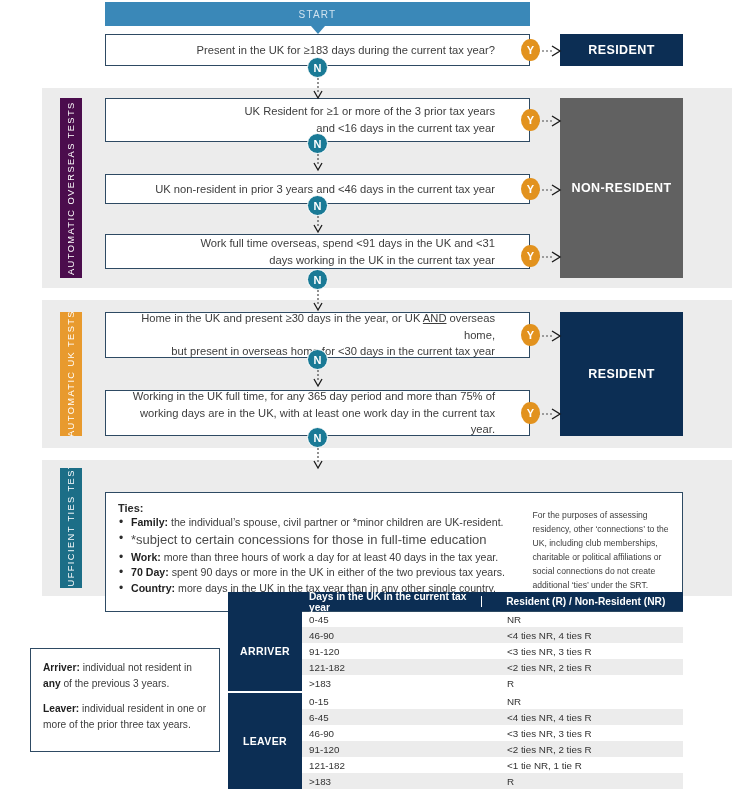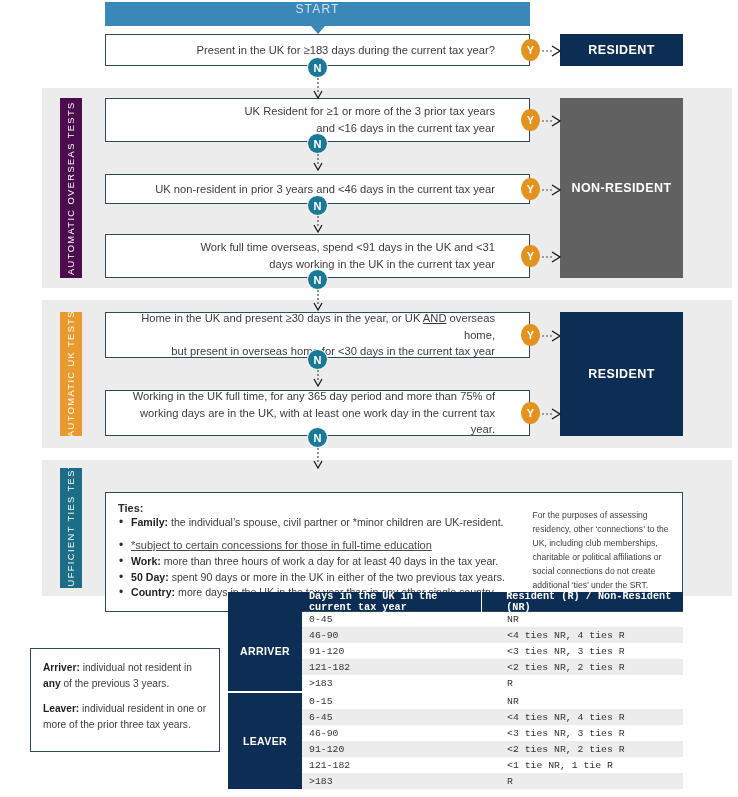--- a/index.html
+++ b/index.html
@@ -10,22 +10,22 @@
     overflow: hidden;
   }
   #page { position: relative; width: 738px; height: 797px; }
 
   .panel { position: absolute; background: #ececec; }
 
   
   .start-bar {
     position: absolute; left: 105px; top: 2px; width: 425px; height: 24px;
     background: #3a88b8; color: #cfe2ef;
-    font-size: 12px; letter-spacing: 1.2px; font-weight: 400;
-    display: flex; justify-content: center;
+    font-size: 10px; letter-spacing: 1.2px; font-weight: 400;
+    display: flex; align-items: center; justify-content: center;
   }
   .start-caret {
     position: absolute; left: 311px; top: 26px;
     width: 0; height: 0;
     border-left: 7px solid transparent; border-right: 7px solid transparent;
     border-top: 8px solid #3a88b8;
   }
 
   
   .qbox {
@@ -97,42 +97,42 @@
   ul.ties-list { list-style: none; }
   ul.ties-list li {
     position: relative; padding-left: 13px;
     font-size: 10.6px; line-height: 1.42; color: #3d3d3d; margin-bottom: 0.5px;
   }
   ul.ties-list li::before {
     content: "\2022"; position: absolute; left: 1px; top: -1px;
     font-size: 12px; color: #2b2b2b;
   }
   ul.ties-list li b { color: #1f1f1f; }
-  .footnote { font-size: 11px; color: #4a4a4a; padding-left: 13px; line-height: 1.4; margin: 8px 0 1px 0; text-decoration: underline; }
+  .footnote { font-size: 13px; color: #4a4a4a; padding-left: 13px; line-height: 1.4; margin: 0 0 1px 0; }
   .u { text-decoration: underline; }
 
   
   .defbox {
     position: absolute; left: 30px; top: 648px; width: 190px; height: 104px;
     background: #ffffff; border: 1.5px solid #2e4a63;
     padding: 11px 12px; font-size: 10.2px; line-height: 1.52; color: #3d3d3d;
   }
   .defbox p + p { margin-top: 10px; }
   .defbox b { color: #1f1f1f; }
 
   
   .tbl { position: absolute; left: 228px; top: 592px; width: 455px; }
   .tbl-row { display: flex; }
   .cat-cell {
     width: 74px; background: #0c2e54; color: #ffffff;
     font-size: 10.5px; font-weight: bold; letter-spacing: 0.4px;
     display: flex; align-items: center; justify-content: center;
   }
   .cat-sep { height: 2px; background: #ffffff; }
-  .rows-col { width: 381px; font-family: Liberation Mono, monospace; }
+  .rows-col { width: 381px; }
   .hdr {
     display: flex; background: #0c2e54; color: #ffffff;
     font-size: 10.2px; font-weight: bold; height: 19px; align-items: center;
   }
   .hdr .c1 { width: 198px; padding-left: 7px; }
   .hdr .c2 { width: 221px; padding-left: 24px; border-left: 1.5px solid #ffffff; }
   .trow { display: flex; height: 16px; align-items: center; font-size: 9.8px; color: #333333; }
   .trow.alt { background: #ececec; }
   .trow .c1 { width: 198px; padding-left: 7px; }
   .trow .c2 { width: 183px; padding-left: 7px; }
@@ -211,21 +211,21 @@
     <path d="M18 1 L26 6 L18 11" fill="none" stroke="#1a1a1a" stroke-width="1.4"></path>
   </svg>
   <div class="nbadge" style="left:307px;top:195px;">
     <span>N</span>
   </div>
   <svg class="narrow" style="left:311px;top:216px;height:18px;">
     <line x1="7" y1="0" x2="7" y2="11" stroke="#4a4a4a" stroke-width="1.2" stroke-dasharray="2,2"></line>
     <path d="M3 9 L7 16 L11 9" fill="none" stroke="#1a1a1a" stroke-width="1.3"></path>
   </svg>
 
-  <div class="qbox" style="top:234px;height:44px;">
+  <div class="qbox" style="top:234px;height:35px;">
     <div class="inner">
       <div>Work full time overseas, spend &lt;91 days in the UK and &lt;31</div>
       <div>days working in the UK in the current tax year</div>
     </div>
   </div>
   <div class="ybadge" style="left:521px;top:245px;">
     <span>Y</span>
   </div>
   <svg class="yarrow" style="left:534px;top:251px;width:28px;height:12px;">
     <line x1="0" y1="6" x2="20" y2="6" stroke="#4a4a4a" stroke-width="1.2" stroke-dasharray="2,2"></line>
@@ -294,21 +294,21 @@
 
   <div class="ties-box">
     <div class="ties-left">
       <div class="ties-title">Ties:</div>
       <ul class="ties-list">
         <li><b>Family:</b><span> the individual’s spouse, civil partner or *minor children are UK-resident.</span></li>
         <li style="list-style:none;padding-left:0;">
           <div class="footnote">*subject to certain concessions for those in full-time education</div>
         </li>
         <li><b>Work:</b><span> more than three hours of work a day for at least 40 days in the tax year.</span></li>
-        <li><b>50 Day:</b><span> spent 90 days or more in the UK in either of the two previous tax years.</span></li>
+        <li><b>70 Day:</b><span> spent 90 days or more in the UK in either of the two previous tax years.</span></li>
         <li><b>Country:</b><span> more days in the UK in the tax year than in any other single country.</span></li>
       </ul>
     </div>
     <div class="ties-right">For the purposes of assessing residency, other ‘connections’ to the UK, including club memberships, charitable or political affiliations or social connections do not create additional ‘ties’ under the SRT.</div>
   </div>
 
   <div class="defbox">
     <p><b>Arriver:</b><span> individual not resident in </span><b>any</b><span> of the previous 3 years.</span></p>
     <p><b>Leaver:</b><span> individual resident in one or more of the prior three tax years.</span></p>
   </div>

